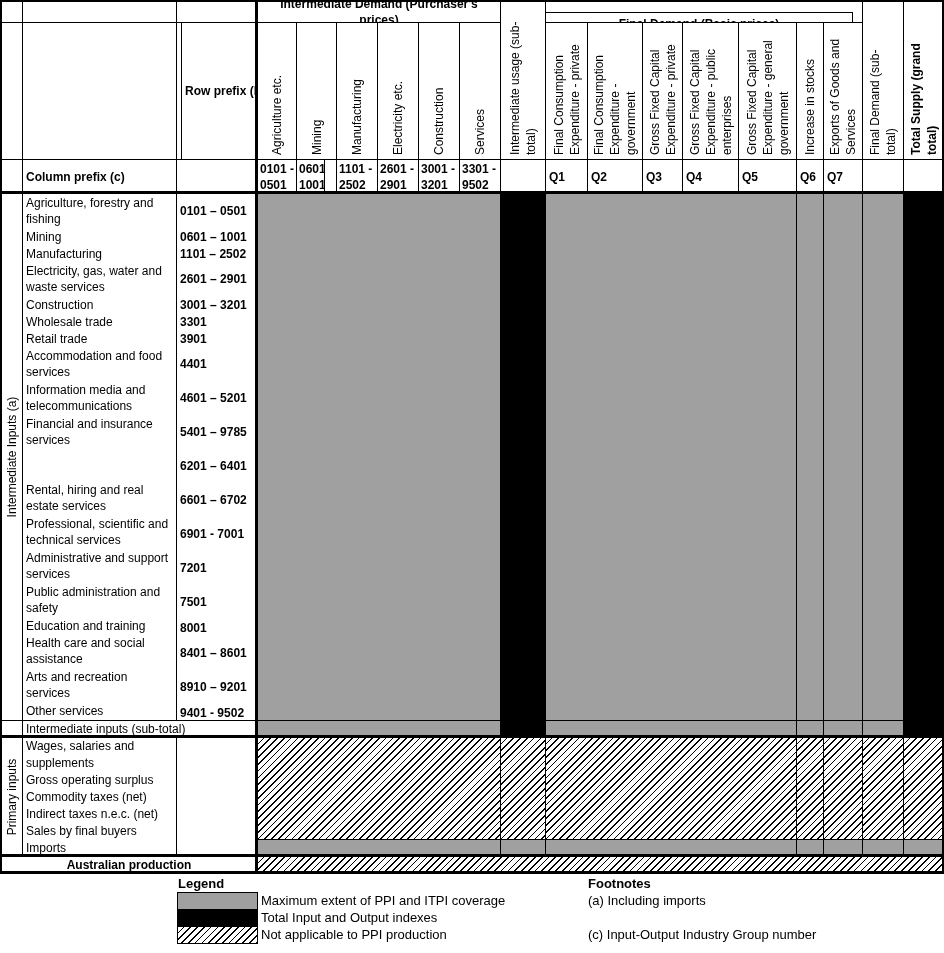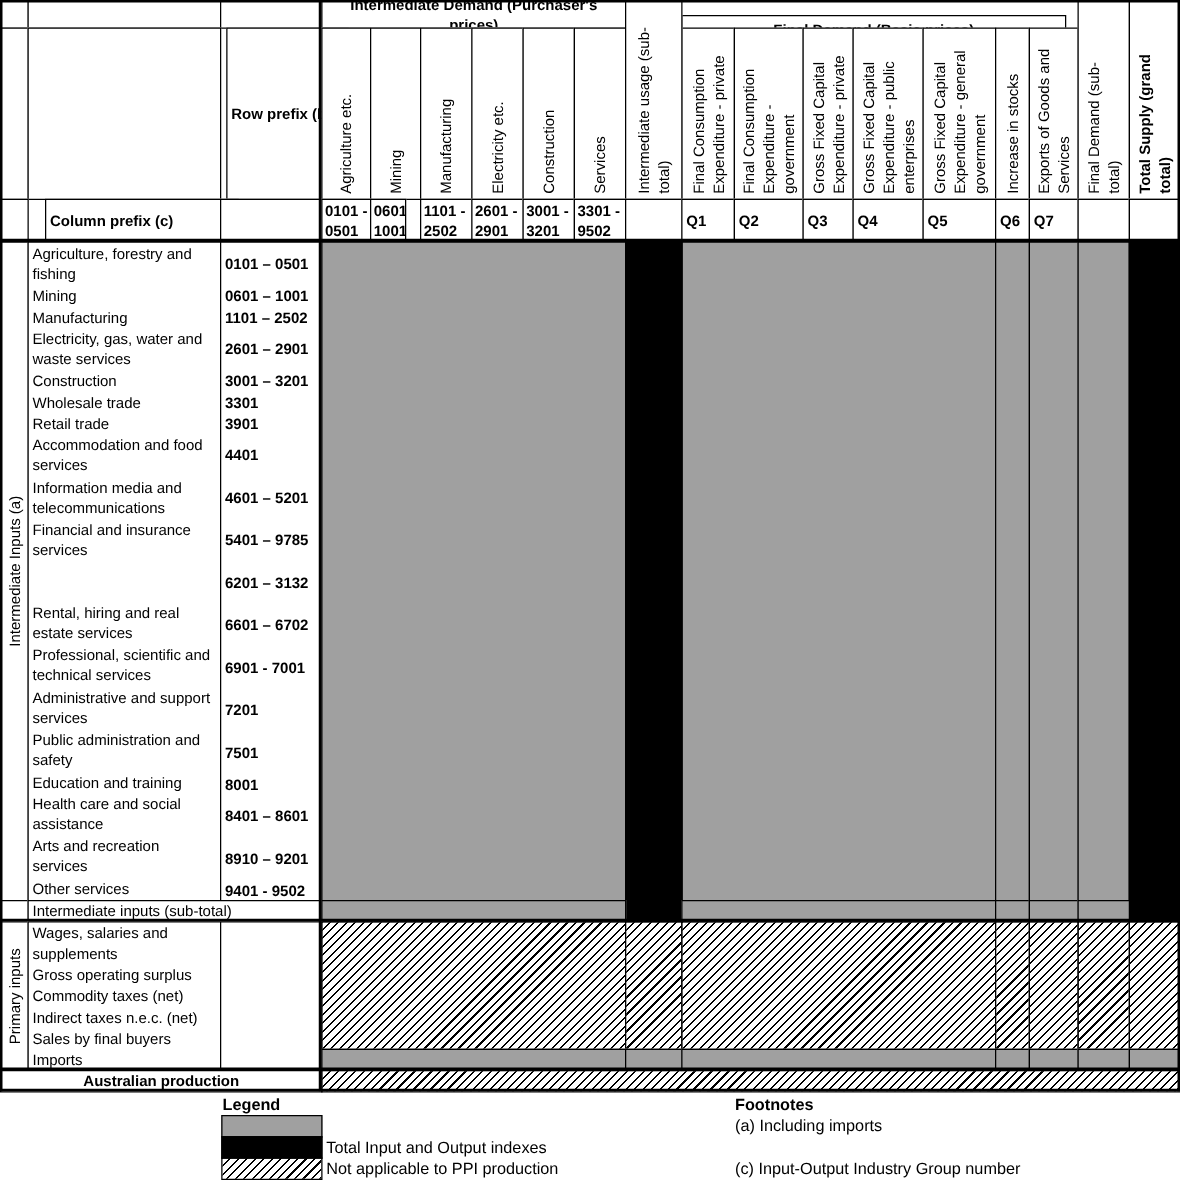--- a/index.html
+++ b/index.html
@@ -24,20 +24,21 @@
 </style>
 </head>
 <body>
 
 <div id="fig">
 
   <div class="txt b" style="left:178px;top:875px;">Legend</div>
   <div class="cell gray" style="left:177px;top:892px;width:81px;height:18px;"></div>
   <div class="cell black" style="left:177px;top:909px;width:81px;height:18px;"></div>
   <div class="cell hatch" style="left:177px;top:926px;width:81px;height:18px;"></div>
+  <div class="txt" style="left:261px;top:892px;">Maximum extent of PPI and ITPI coverage</div>
   <div class="txt" style="left:261px;top:909px;">Total Input and Output indexes</div>
   <div class="txt" style="left:261px;top:926px;">Not applicable to PPI production</div>
   <div class="txt b" style="left:588px;top:875px;">Footnotes</div>
   <div class="txt" style="left:588px;top:892px;">(a) Including imports</div>
   <div class="txt" style="left:588px;top:926px;">(c) Input-Output Industry Group number</div>
 <div class="cell" style="left: 0px; top: 0px; width: 23px; height: 23px;"></div>
     <div class="cell" style="left: 22px; top: 0px; width: 155px; height: 23px;"></div>
     <div class="cell" style="left: 176px; top: 0px; width: 82px; height: 23px;"></div>
     <div class="cell lab b ctr" style="left: 257px; top: 0px; width: 244px; height: 23px;">Intermediate Demand (Purchaser's prices)</div>
     <div class="cell lab b ctr" style="left: 545px; top: 0px; width: 308px; height: 23px; margin-top: 12px;">Final Demand (Basic prices)</div>
@@ -86,21 +87,21 @@
     <div class="cell" style="left: 500px; top: 0px; width: 46px; height: 160px;">
       <div class="rot" style="width: 158px; height: 44px; transform: rotate(-90deg) translateX(-158px);">Intermediate usage (sub-total)</div>
     </div>
     <div class="cell" style="left: 862px; top: 0px; width: 42px; height: 160px;">
       <div class="rot" style="width: 158px; height: 40px; transform: rotate(-90deg) translateX(-158px); padding-right: 34px;">Final Demand (sub-total)</div>
     </div>
     <div class="cell" style="left: 903px; top: 0px; width: 42px; height: 160px;">
       <div class="rot b" style="width: 158px; height: 40px; transform: rotate(-90deg) translateX(-158px); padding-right: 34px;">Total Supply (grand total)</div>
     </div>
     <div class="cell" style="left: 0px; top: 159px; width: 23px; height: 35px;"></div>
-    <div class="cell lab b" style="left: 36px; top: 159px; width: 155px; height: 35px;">Column prefix (c)</div>
+    <div class="cell lab b" style="left: 22px; top: 159px; width: 155px; height: 35px;">Column prefix (c)</div>
     <div class="cell" style="left: 176px; top: 159px; width: 82px; height: 35px;"></div>
     <div class="cell pref" style="left: 257px; top: 159px; width: 40px; height: 35px;">0101 - 0501</div>
     <div class="cell pref" style="left: 296px; top: 159px; width: 29px; height: 35px;">0601- 1001</div>
     <div class="cell pref" style="left: 336px; top: 159px; width: 42px; height: 35px;">1101 - 2502</div>
     <div class="cell pref" style="left: 377px; top: 159px; width: 42px; height: 35px;">2601 - 2901</div>
     <div class="cell pref" style="left: 418px; top: 159px; width: 42px; height: 35px;">3001 - 3201</div>
     <div class="cell pref" style="left: 459px; top: 159px; width: 42px; height: 35px;">3301 - 9502</div>
     <div class="cell" style="left: 500px; top: 159px; width: 46px; height: 35px;"></div>
     <div class="cell lab b" style="left: 545px; top: 159px; width: 43px; height: 35px;">Q1</div>
     <div class="cell lab b" style="left: 587px; top: 159px; width: 56px; height: 35px;">Q2</div>
@@ -138,21 +139,21 @@
       <div class="rline b" style="height: 34px;">0101 – 0501</div>
       <div class="rline b" style="height: 17px;">0601 – 1001</div>
       <div class="rline b" style="height: 17px;">1101 – 2502</div>
       <div class="rline b" style="height: 34px;">2601 – 2901</div>
       <div class="rline b" style="height: 17px;">3001 – 3201</div>
       <div class="rline b" style="height: 17px;">3301</div>
       <div class="rline b" style="height: 17px;">3901</div>
       <div class="rline b" style="height: 34px;">4401</div>
       <div class="rline b" style="height: 34px;">4601 – 5201</div>
       <div class="rline b" style="height: 34px;">5401 – 9785</div>
-      <div class="rline b" style="height: 34px;">6201 – 3132</div>
+      <div class="rline b" style="height: 34px;">6201 – 6401</div>
       <div class="rline b" style="height: 34px;">6601 – 6702</div>
       <div class="rline b" style="height: 34px;">6901 - 7001</div>
       <div class="rline b" style="height: 34px;">7201</div>
       <div class="rline b" style="height: 34px;">7501</div>
       <div class="rline b" style="height: 17px;">8001</div>
       <div class="rline b" style="height: 34px;">8401 – 8601</div>
       <div class="rline b" style="height: 34px;">8910 – 9201</div>
       <div class="rline b" style="height: 17px;">9401 - 9502</div>
     </div>
     <div class="cell gray" style="left: 257px; top: 193px; width: 244px; height: 528px;"></div>

